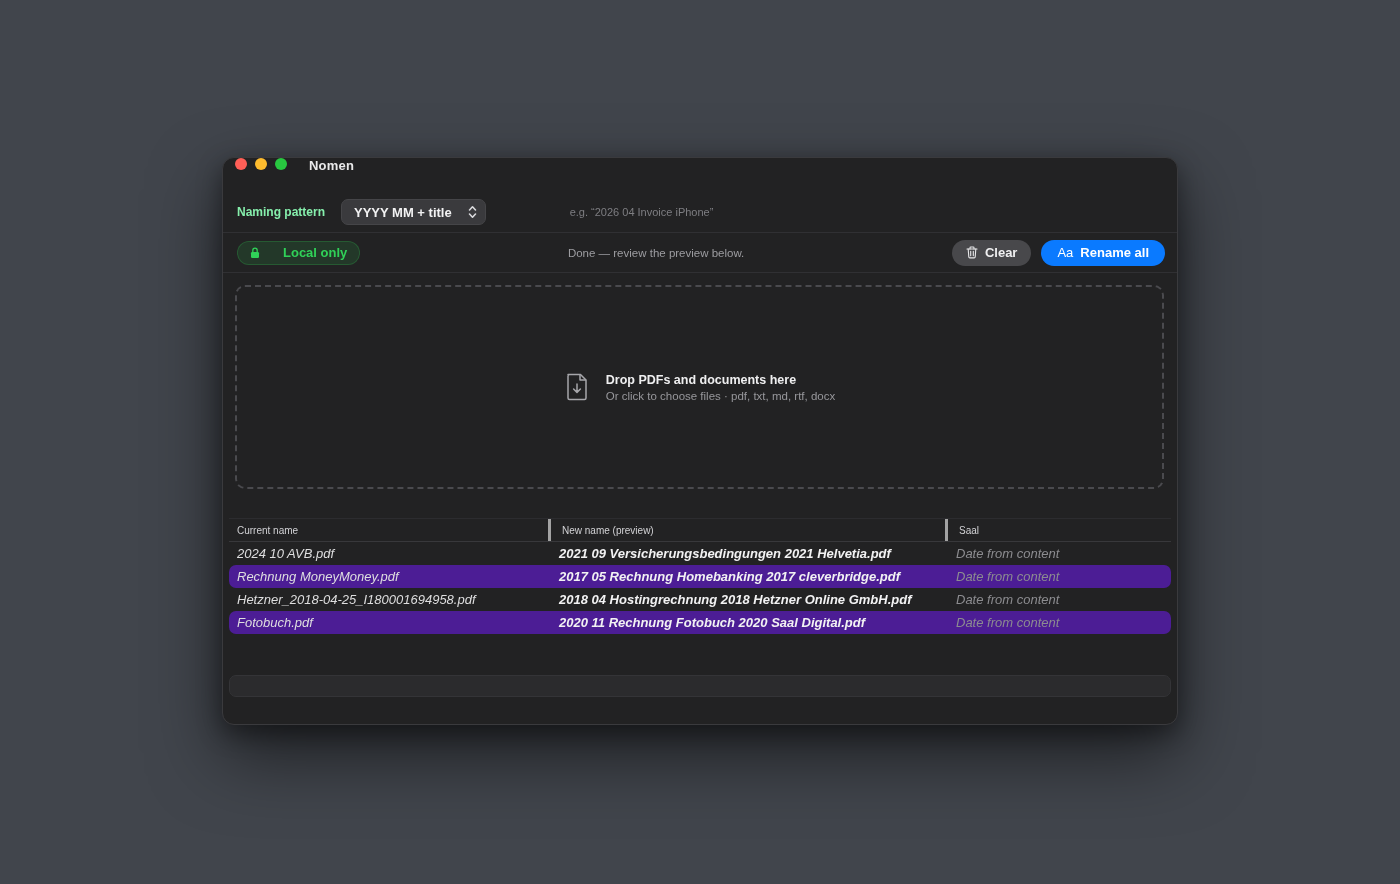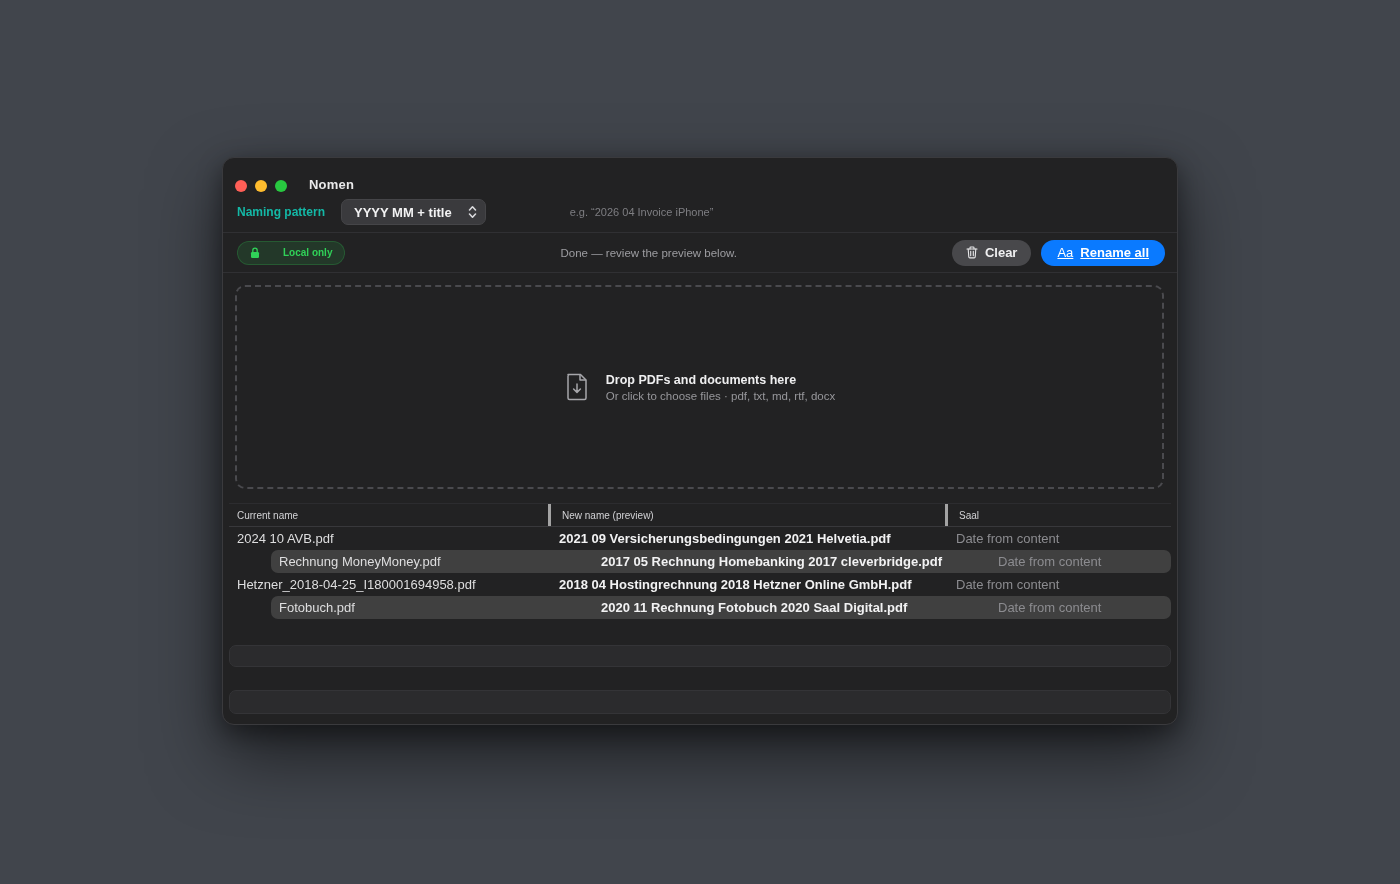--- a/index.html
+++ b/index.html
@@ -18,21 +18,21 @@
     border-radius: 12px;
     box-shadow: 0 30px 70px rgba(0,0,0,.55), 0 8px 24px rgba(0,0,0,.4);
     display: flex;
     flex-direction: column;
     overflow: hidden;
   }
   
   .titlebar {
     height: 34px;
     display: flex;
-    align-items: flex-end;
+    align-items: flex-start;
     padding: 0 12px;
     flex: 0 0 auto;
   }
   .lights { display: flex; gap: 8px; align-items: center; }
   .light { width: 12px; height: 12px; border-radius: 50%; display: inline-block; }
   .light.red    { background: #ff5f57; }
   .light.yellow { background: #febc2e; }
   .light.green  { background: #28c840; }
   .win-title {
     margin-left: 22px;
@@ -46,21 +46,21 @@
     height: 41px;
     display: flex;
     align-items: center;
     padding: 0 14px;
     border-bottom: 1px solid #303033;
     flex: 0 0 auto;
   }
   .pattern-label {
     font-size: 12px;
     font-weight: 700;
-    color: #14b8a6;
+    color: #86efac;
   }
   .select {
     margin-left: 16px;
     height: 26px;
     min-width: 134px;
     background: #3a3a3d;
     border: 1px solid #454548;
     border-radius: 7px;
     display: inline-flex;
     align-items: center;
@@ -93,21 +93,21 @@
     display: inline-flex;
     align-items: center;
     gap: 6px;
     height: 24px;
     padding: 0 12px;
     border-radius: 12px;
     background: rgba(48,209,88,.13);
     border: 1px solid rgba(48,209,88,.22);
   }
   .badge-label {
-    font-size: 10px;
+    font-size: 13px;
     font-weight: 700;
     color: #30d158;
     padding-left: 17px;
   }
   .status-mid {
     flex: 1;
     text-align: center;
     font-size: 11.5px;
     color: #9d9da1;
   }
@@ -127,32 +127,32 @@
     background: #48484b;
     color: #f0f0f1;
     font-weight: 600;
   }
   .btn-rename {
     background: #0a7aff;
     color: #ffffff;
     font-weight: 700;
     margin-left: 10px;
     padding: 0 16px;
-    text-decoration: underline;
   }
   .btn-rename .aa {
     font-weight: 400;
     font-size: 13px;
   }
   
   .content {
     flex: 1;
     display: flex;
     flex-direction: column;
     padding: 0 6px;
+    gap: 15px;
   }
   .dropzone {
     margin: 12px 7px 0 6px;
     height: 204px;
     border: 2px dashed #4a4a4e;
     border-radius: 10px;
     display: flex;
     align-items: center;
     justify-content: center;
     cursor: pointer;
@@ -183,22 +183,22 @@
   .th {
     font-size: 10px;
     font-weight: 400;
     color: #d2d2d5;
     padding-left: 8px;
     height: 100%;
     display: flex;
     align-items: center;
   }
   .th + .th { border-left: 3px solid #a3a3a3; padding-left: 11px; }
-  .tbody .trow { height: 23px; border-radius: 7px; }
-  .tbody .trow.striped { background: #404040; margin-left: 42px; }
+  .tbody .trow { height: 23px; border-radius: 7px; font-style: italic; }
+  .tbody .trow.striped { background: #4c1d95; }
   .cell { overflow: hidden; white-space: nowrap; text-overflow: ellipsis; }
   .cell-current { font-size: 13px; color: #dededf; padding-left: 8px; }
   .cell-preview { font-size: 13px; font-weight: 700; color: #f2f2f3; padding-left: 11px; }
   .cell-note    { font-size: 13px; color: #8c8c90; padding-left: 11px; }
   
   .bar {
     border-radius: 7px;
     background: #2b2b2d;
     border: 1px solid #343437;
   }

